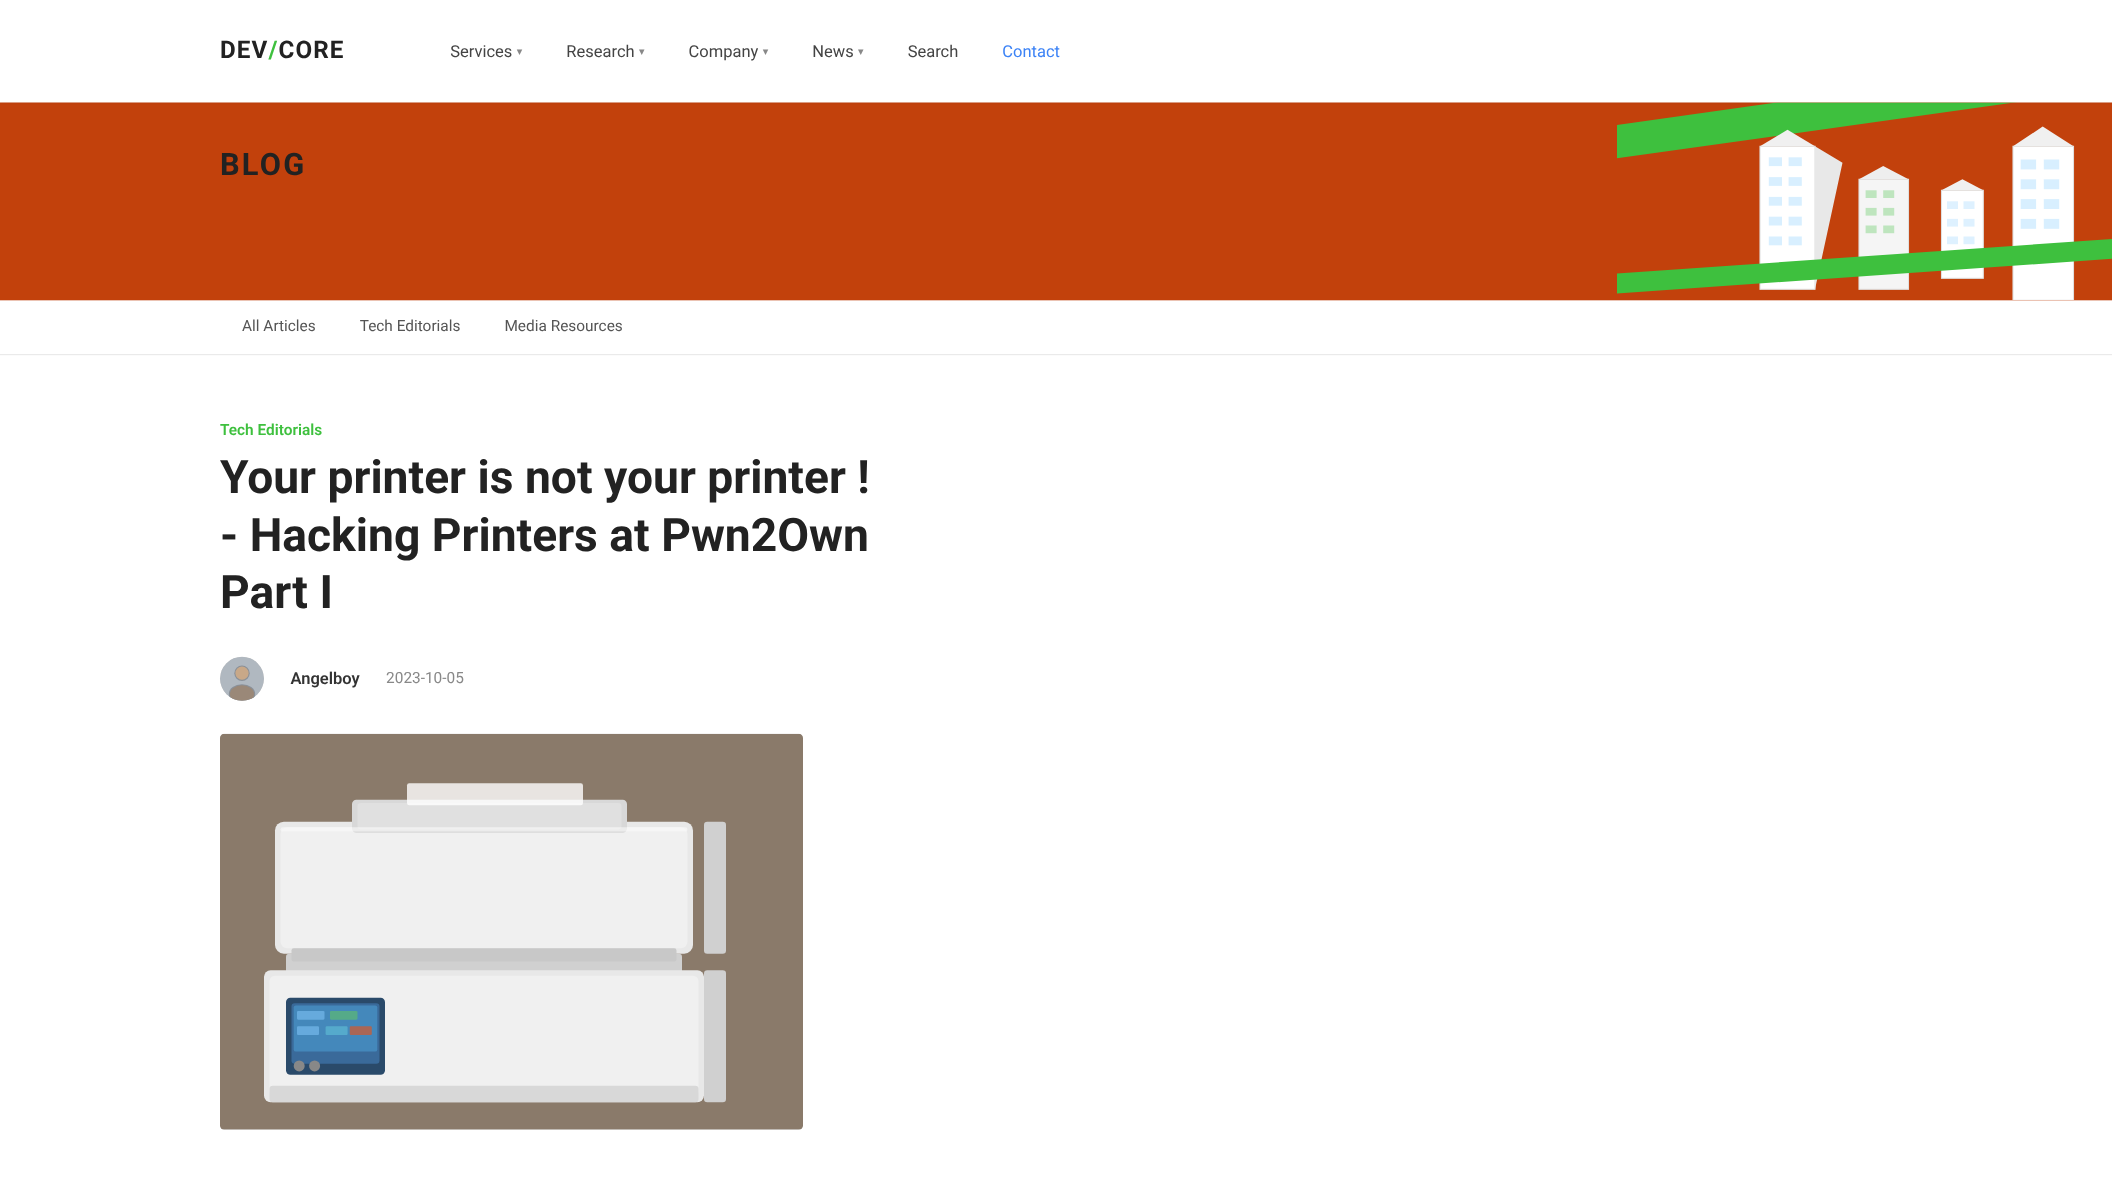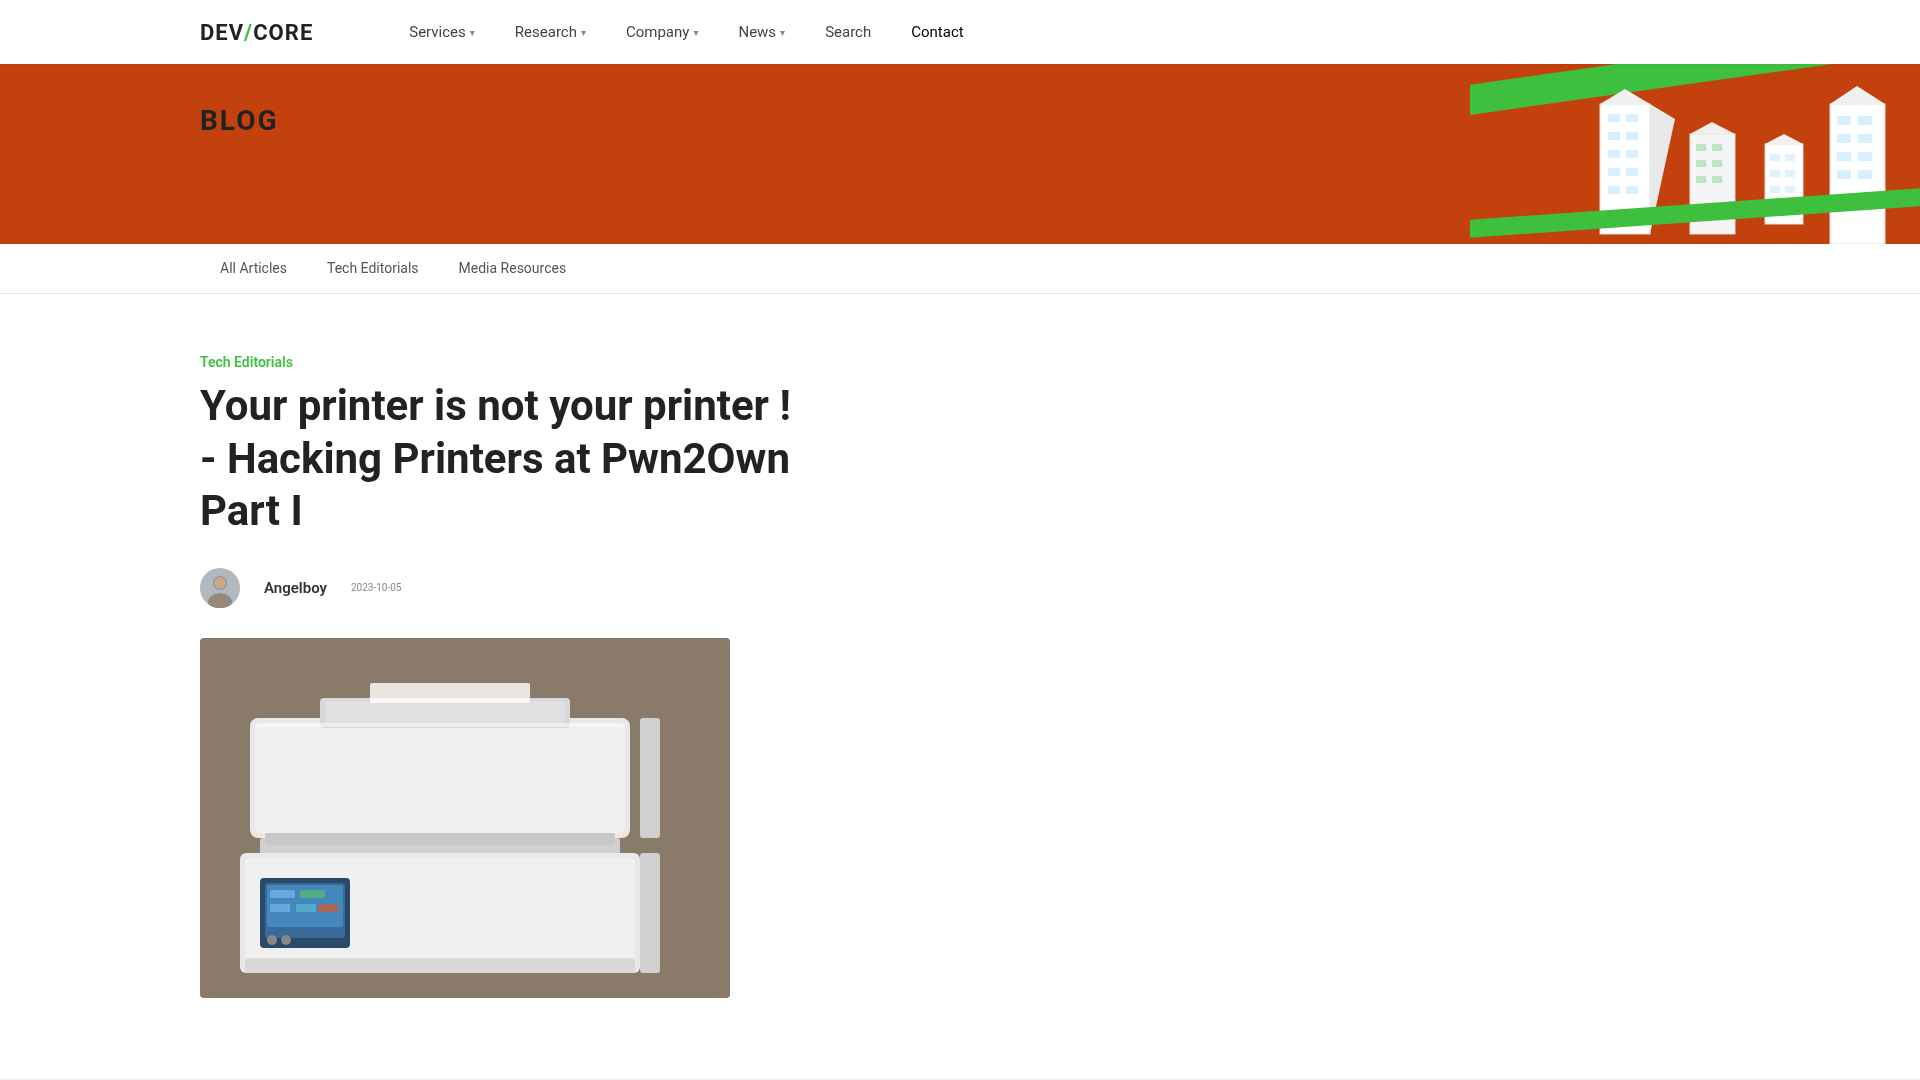--- a/index.html
+++ b/index.html
@@ -15,21 +15,21 @@
       width: 1920px;
       min-height: 1080px;
     }
 
     
     .header {
       background: #fff;
       display: flex;
       align-items: center;
       padding: 0 200px;
-      height: 64px;
+      height: 93px;
       position: relative;
       z-index: 10;
       box-shadow: 0 1px 3px rgba(0,0,0,0.05);
     }
 
     .logo {
       display: flex;
       align-items: center;
       margin-right: 80px;
       text-decoration: none;
@@ -73,21 +73,21 @@
 
     .nav-search {
       font-size: 15px;
       color: #444;
       padding: 8px 16px;
       cursor: pointer;
     }
 
     .nav-contact {
       font-size: 15px;
-      color: #000000;
+      color: #3b82f6;
       padding: 8px 16px;
       cursor: pointer;
     }
 
     
     .hero-banner {
       background: #c2410c;
       position: relative;
       height: 180px;
       overflow: hidden;
@@ -196,21 +196,21 @@
       height: 40px;
     }
 
     .author-name {
       font-size: 15px;
       font-weight: 600;
       color: #333;
     }
 
     .article-date {
-      font-size: 10px;
+      font-size: 14px;
       color: #888;
     }
 
     
     .article-image {
       width: 530px;
       height: 360px;
       background: #ddd;
       border-radius: 4px;
       overflow: hidden;

